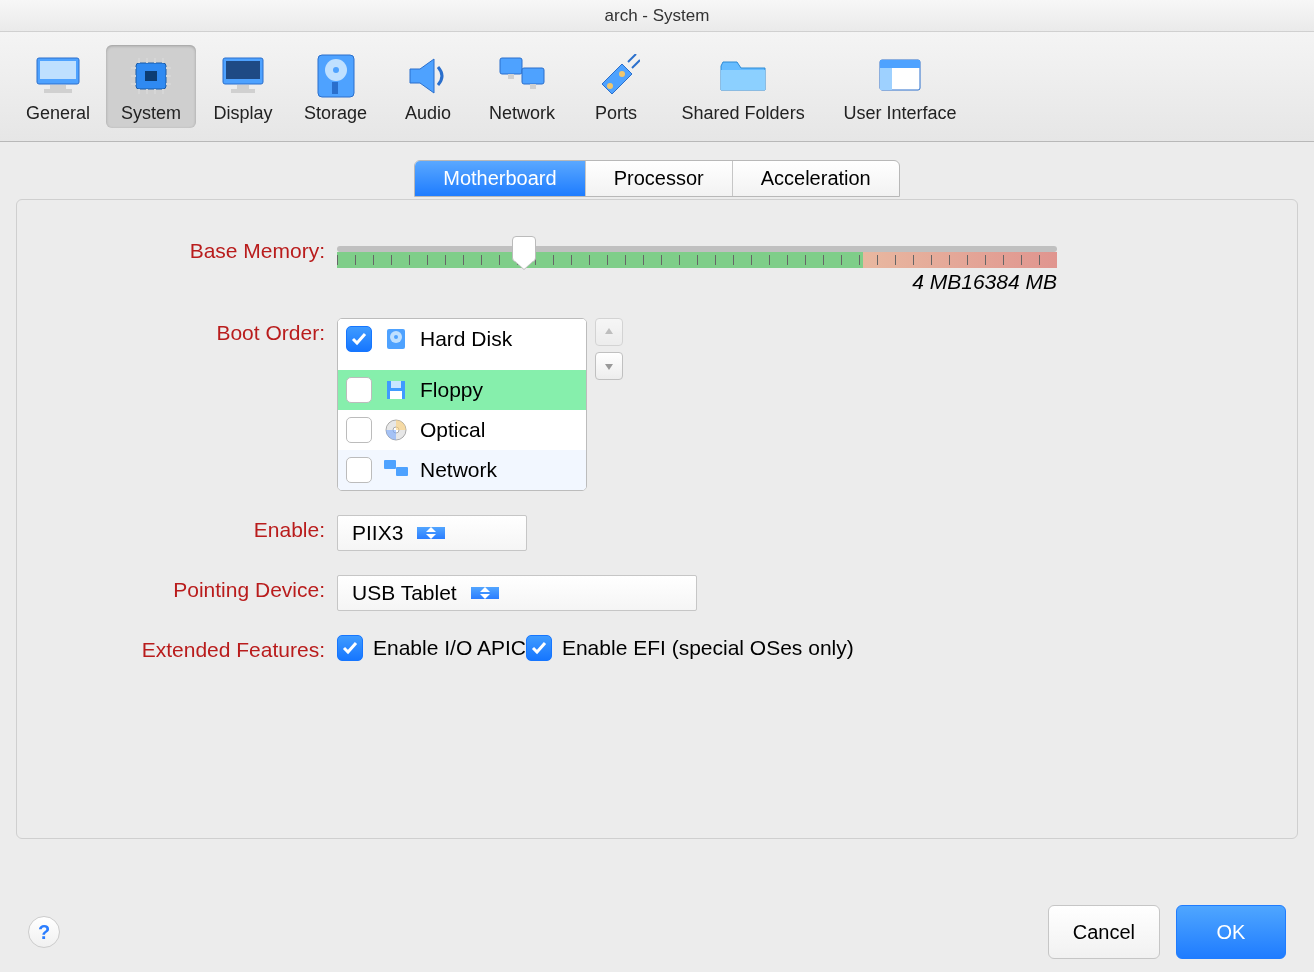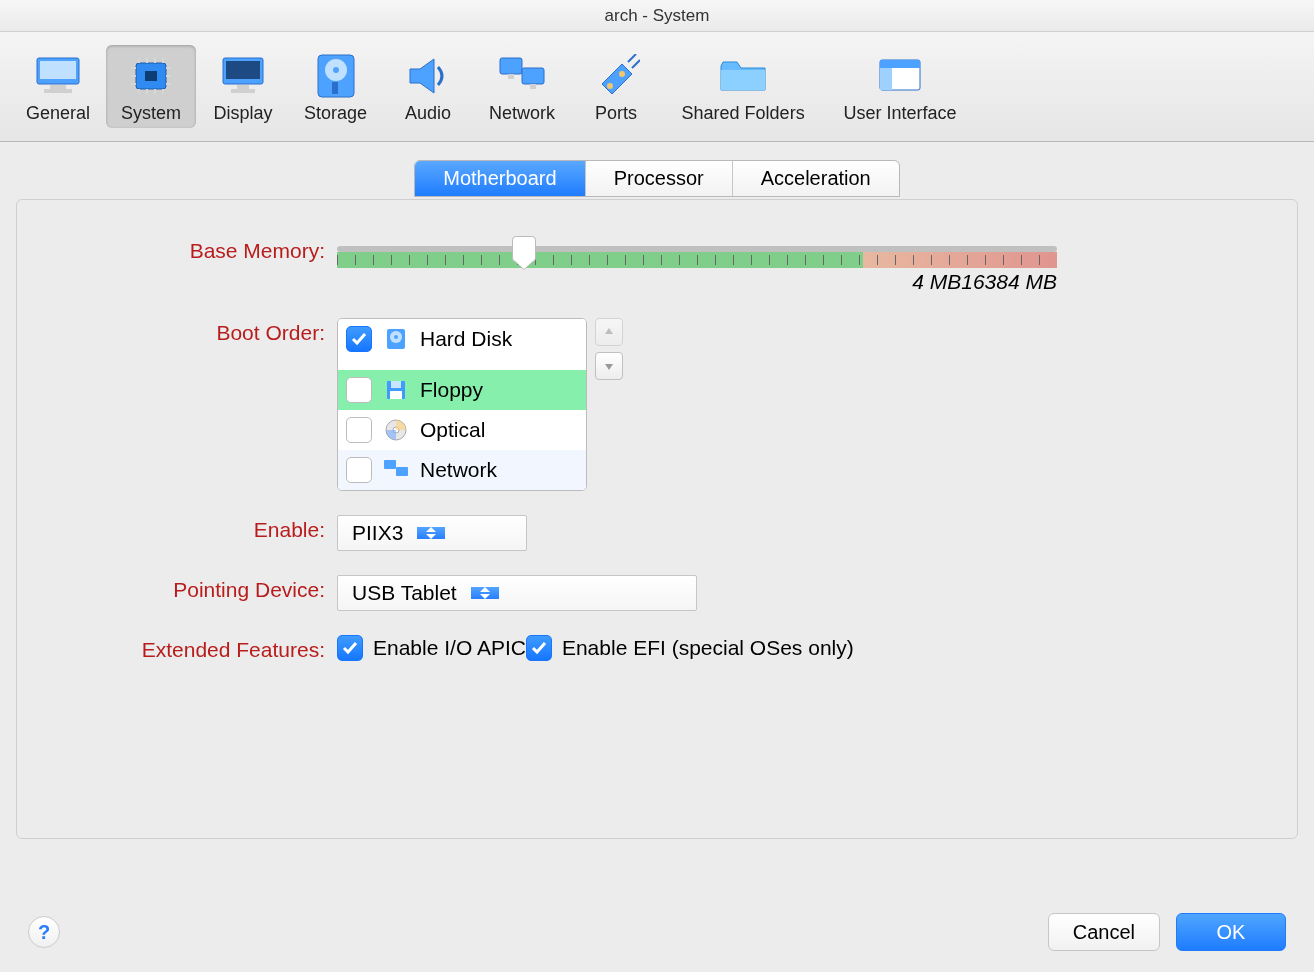--- a/index.html
+++ b/index.html
@@ -223,21 +223,21 @@
   padding: 0 28px;
 }
 .help-btn{
   width:32px;height:32px;border:1px solid #ccc;border-radius:50%;
   background:linear-gradient(#fff,#f0f0f0);
   display:flex;align-items:center;justify-content:center;
   color:#2a7dff;font-size:20px;font-weight:600;cursor:pointer;
 }
 .footer-spacer{flex:1;}
 .btn{
-  min-width:110px;height:38px;padding:0 24px;
+  min-width:110px;height:54px;padding:0 24px;
   border:1px solid #c6c6c6;border-radius:6px;
   font-size:20px;
   background:linear-gradient(#ffffff,#f1f1f1);
   cursor:pointer;
 }
 .btn.primary{
   background:linear-gradient(#4fa6ff,#1f7cff);
   border-color:#1f7cff;color:#fff;
 }
 .btn + .btn{ margin-left:16px; }

